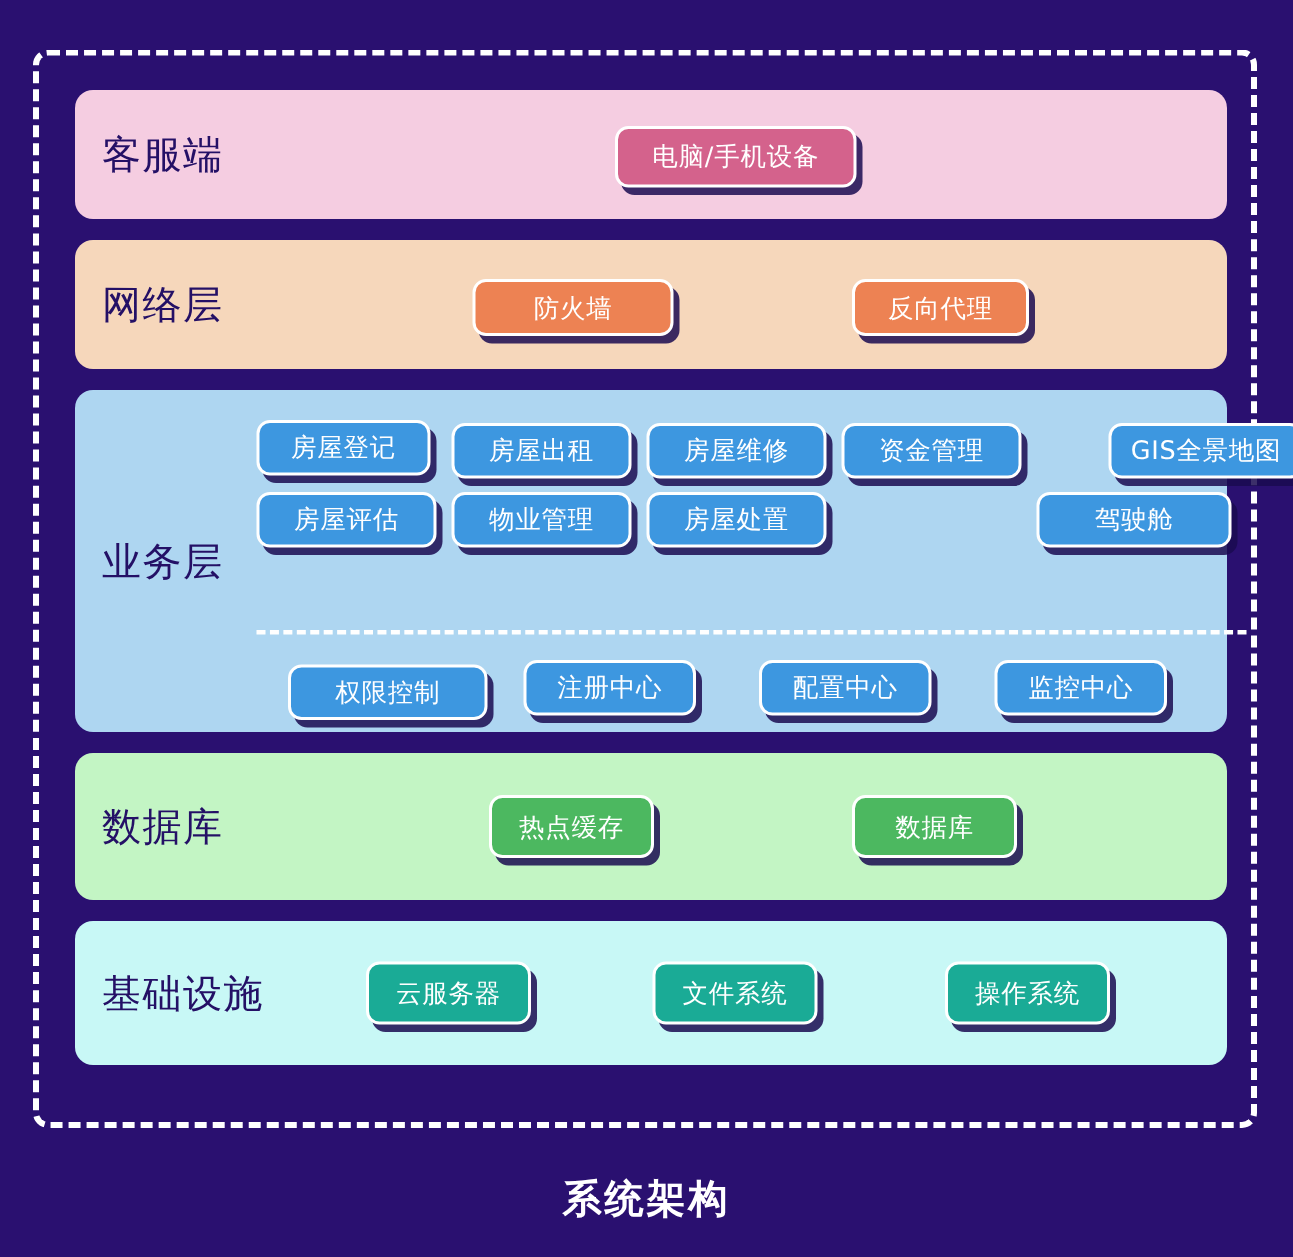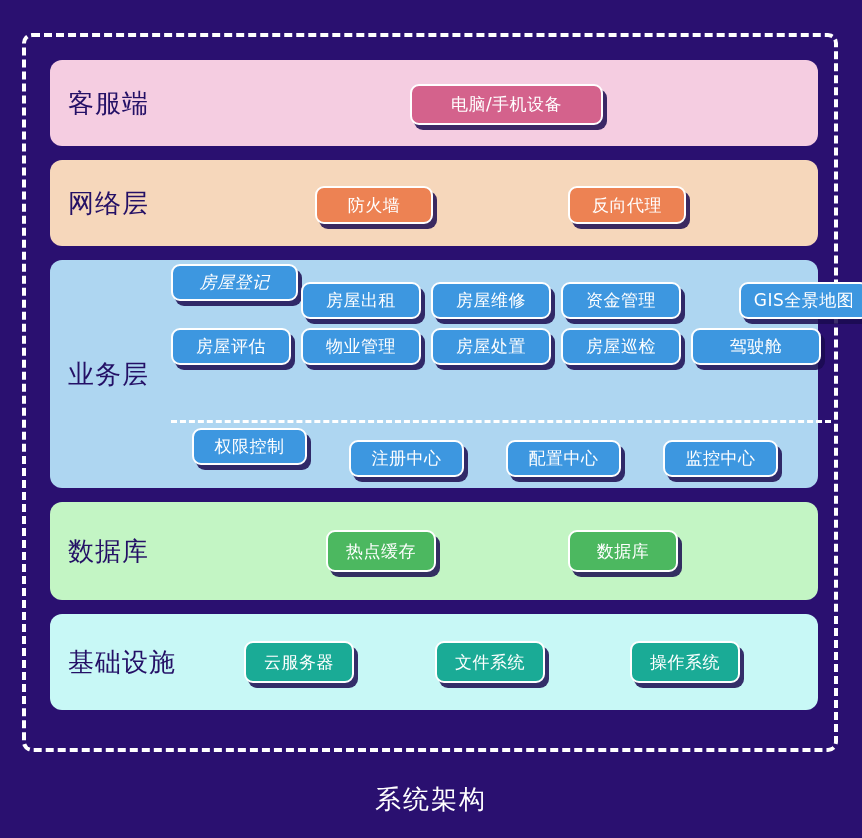--- a/index.html
+++ b/index.html
@@ -68,35 +68,35 @@
 
   
   #layer-client {
     top: 23px;
     height: 86px;
     background: #f5cde1;
   }
   #node-device {
     left: 360px;
     top: 24px;
-    width: 193px;
+    width: 161px;
     height: 41px;
     background: #d4628c;
   }
 
   
   #layer-network {
     top: 123px;
     height: 86px;
     background: #f6d7bb;
   }
   #node-firewall {
     left: 265px;
     top: 26px;
-    width: 118px;
+    width: 134px;
     height: 38px;
     background: #ed8253;
   }
   #node-proxy {
     left: 518px;
     top: 26px;
     width: 118px;
     height: 38px;
     background: #ed8253;
   }
@@ -159,21 +159,21 @@
 
   
   #diagram-title {
     position: absolute;
     left: 0;
     top: 782px;
     width: 862px;
     text-align: center;
     color: #ffffff;
     font-size: 26px;
-    font-weight: normal;
+    font-weight: bold;
     letter-spacing: 2px;
   }
 </style>
 </head>
 <body>
 
 <div id="diagram-frame">
 
   <div class="layer" id="layer-client">
     <span class="layer-label">客服端</span>
@@ -182,35 +182,34 @@
 
   <div class="layer" id="layer-network">
     <span class="layer-label">网络层</span>
     <div class="node" id="node-firewall">防火墙</div>
     <div class="node" id="node-proxy">反向代理</div>
   </div>
 
   <div class="layer" id="layer-business">
     <span class="layer-label" id="label-business">业务层</span>
 
-    <div class="node biz-node" style="left:121px;top:4px;width:127px;font-style:italic;">房屋登记</div>
+    <div class="node biz-node" style="left:121px;top:20px;width:116px;">房屋登记</div>
     <div class="node biz-node" style="left:251px;top:22px;width:120px;">房屋出租</div>
     <div class="node biz-node" style="left:511px;top:22px;width:120px;">资金管理</div>
     <div class="node biz-node" style="left:381px;top:22px;width:120px;">房屋维修</div>
     <div class="node biz-node" style="left:641px;top:22px;width:130px;margin-left:48px;">GIS全景地图</div>
 
     <div class="node biz-node" style="left:121px;top:68px;width:120px;">房屋评估</div>
     <div class="node biz-node" style="left:251px;top:68px;width:120px;">物业管理</div>
     <div class="node biz-node" style="left:381px;top:68px;width:120px;">房屋处置</div>
-    <div class="node biz-node" style="left:511px;top:68px;width:120px;">房屋巡检</div>
     <div class="node biz-node" style="left:641px;top:68px;width:130px;text-align:center;">驾驶舱</div>
 
     <div id="biz-divider"></div>
 
-    <div class="node biz-node" style="left:142px;top:168px;width:115px;">权限控制</div>
+    <div class="node biz-node" style="left:142px;top:183px;width:133px;">权限控制</div>
     <div class="node biz-node" style="left:299px;top:180px;width:115px;">注册中心</div>
     <div class="node biz-node" style="left:456px;top:180px;width:115px;">配置中心</div>
     <div class="node biz-node" style="left:613px;top:180px;width:115px;">监控中心</div>
   </div>
 
   <div class="layer" id="layer-database">
     <span class="layer-label">数据库</span>
     <div class="node db-node" id="node-cache">热点缓存</div>
     <div class="node db-node" id="node-database">数据库</div>
   </div>

